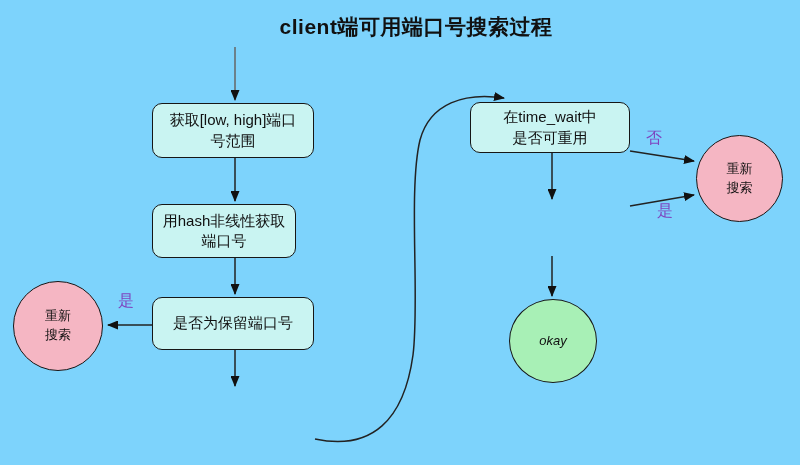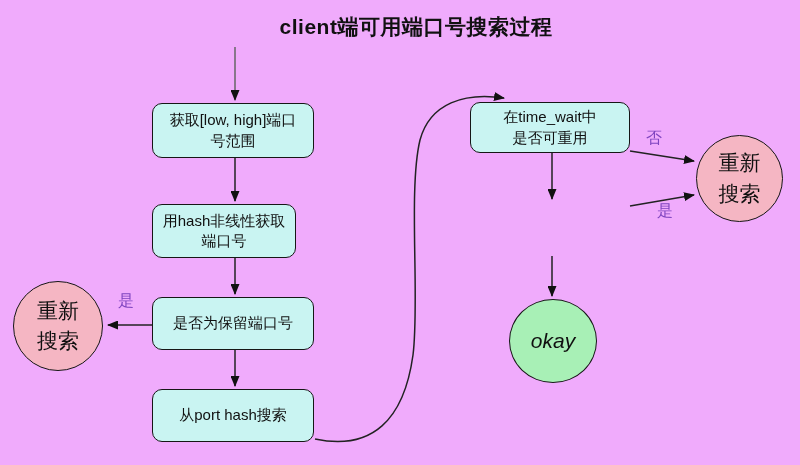--- a/index.html
+++ b/index.html
@@ -4,21 +4,21 @@
 <style>
   html, body { margin: 0; padding: 0; }
   body {
     font-family: "Liberation Sans", "DejaVu Sans", sans-serif;
     background: #ffffff;
   }
   .canvas {
     position: relative;
     width: 800px;
     height: 465px;
-    background: #f0abfc;
+    background: #7dd3fc;
     overflow: hidden;
   }
   .title {
     position: absolute;
     top: 13px;
     left: 0;
     width: 100%;
     text-align: center;
     transform: translateX(16px);
     font-size: 21px;
@@ -45,21 +45,21 @@
     border: 1.5px solid #161616;
     border-radius: 10px;
     font-size: 15px;
     line-height: 1.35;
     white-space: pre-line;
     padding: 2px 6px;
   }
   .circle {
     border: 1.5px solid #161616;
     border-radius: 50%;
-    font-size: 21px;
+    font-size: 13px;
     line-height: 1.45;
     white-space: pre-line;
   }
   .circle.pink  { background: var(--pink-fill); }
   .circle.green { background: var(--green-fill); font-style: italic; }
 
   
   .box-get-range   { left: 152px; top: 103px; width: 162px; height: 55px; }
   .box-hash-get    { left: 152px; top: 204px; width: 144px; height: 54px; }
   .box-reserved    { left: 152px; top: 297px; width: 162px; height: 53px; }
@@ -105,21 +105,20 @@
     <path d="M552,256 L552,296" stroke="#222" stroke-width="1.5" fill="none" marker-end="url(#ah)"></path>
   </svg>
 
   <div class="title">client端可用端口号搜索过程</div>
 
   <div class="node box box-get-range">获取[low, high]端口
 号范围</div>
   <div class="node box box-hash-get">用hash非线性获取
 端口号</div>
   <div class="node box box-reserved">是否为保留端口号</div>
-  <div class="node box box-port-hash">从port hash搜索</div>
   <div class="node box box-timewait">在time_wait中
 是否可重用</div>
 
   <div class="node circle pink circle-research-left">重新
 搜索</div>
   <div class="node circle pink circle-research-right">重新
 搜索</div>
   <div class="node circle green circle-okay">okay</div>
 
   <span class="edge-label label-yes-left">是</span>

